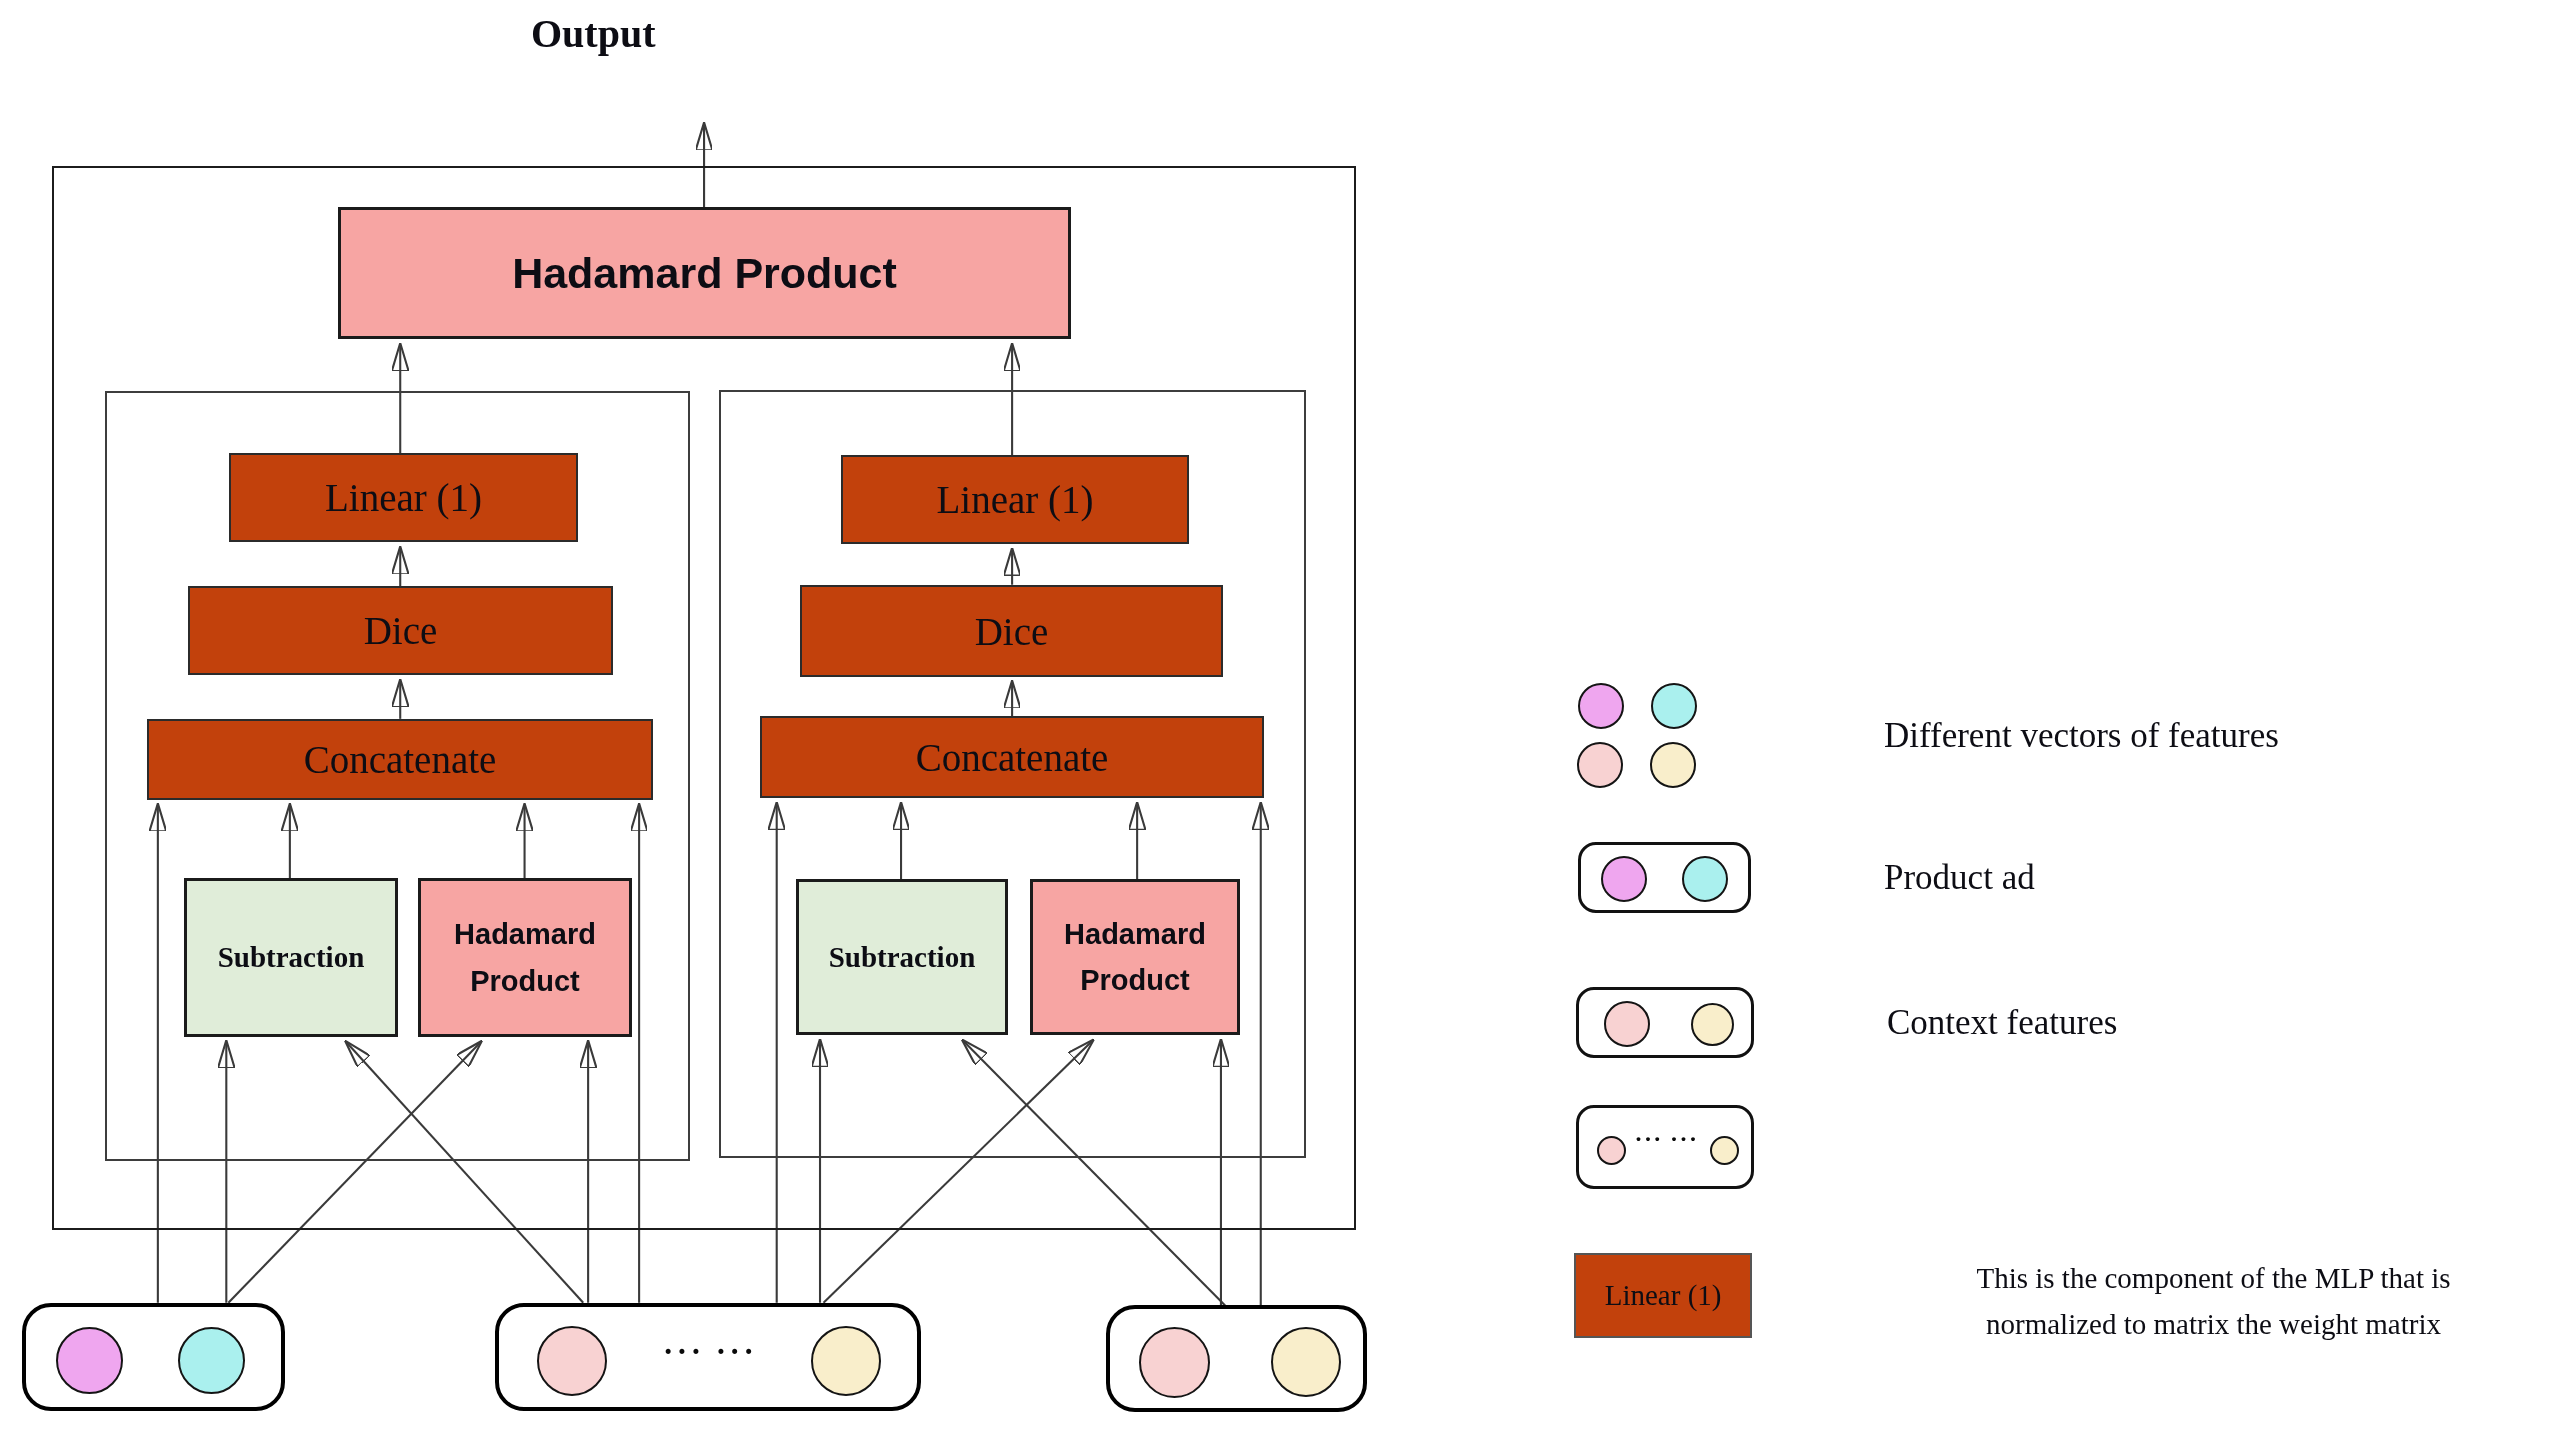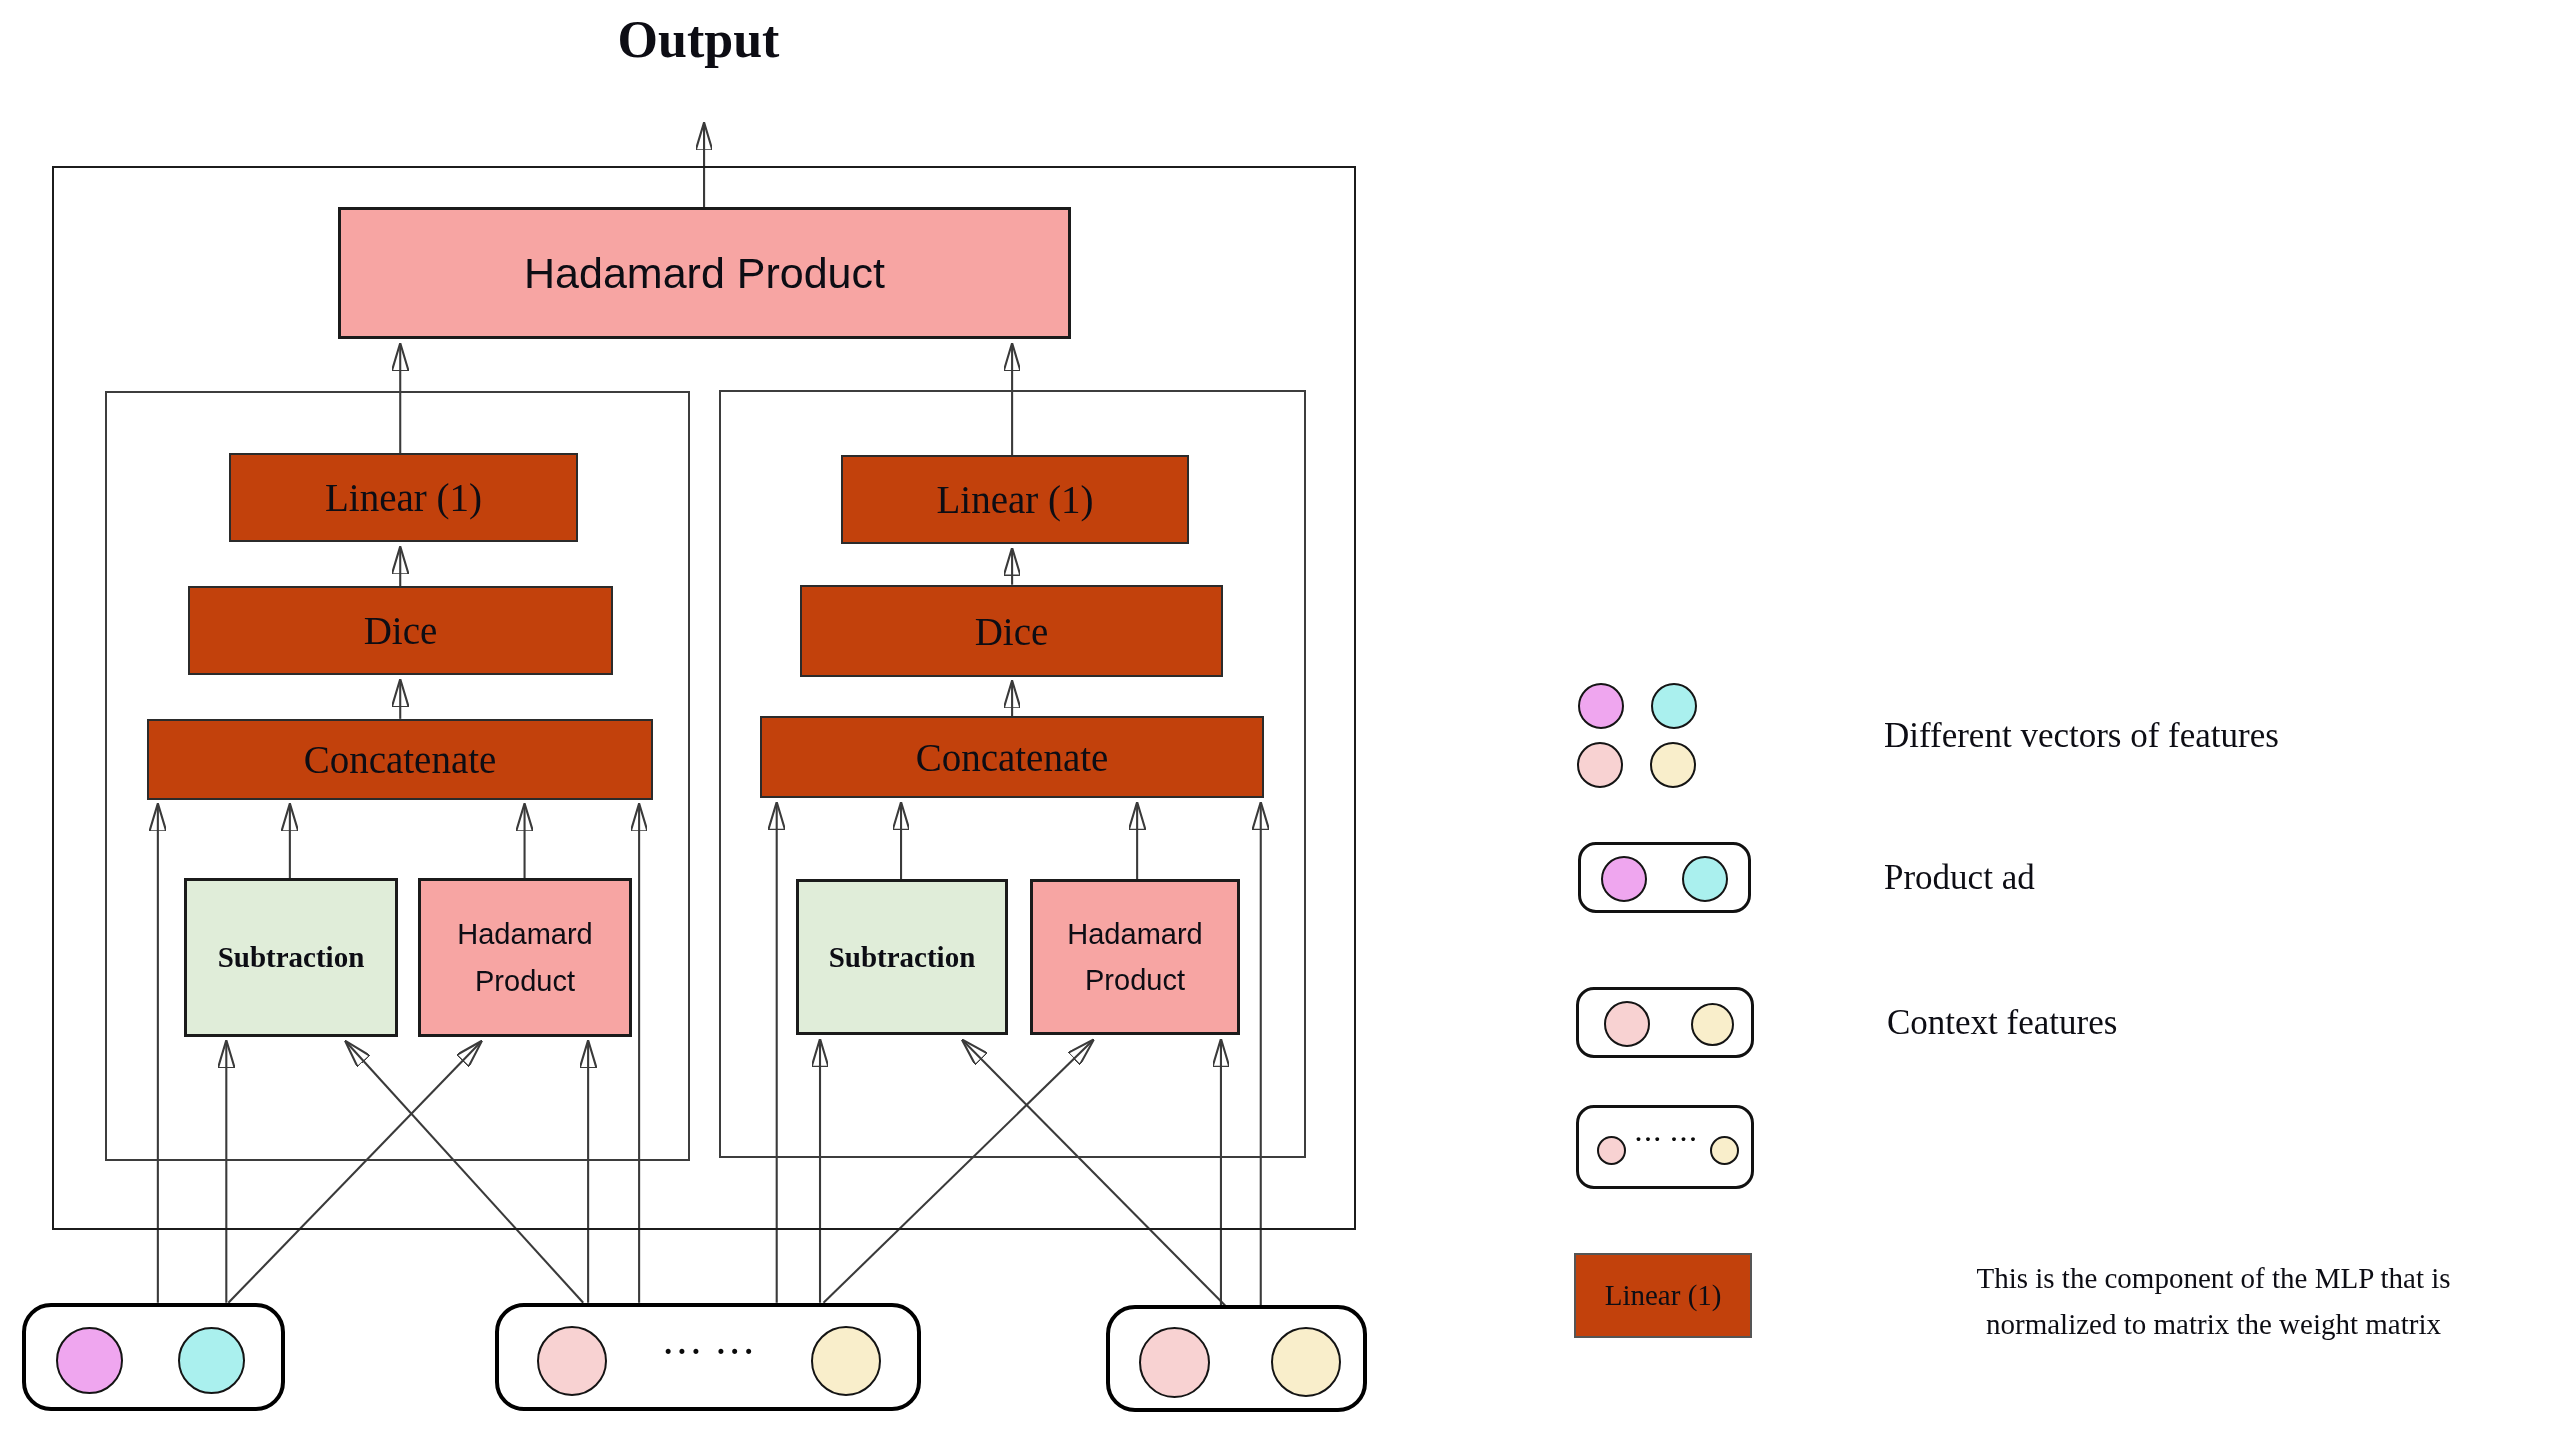--- a/index.html
+++ b/index.html
@@ -2,21 +2,21 @@
 <html style="font-size:11.2px"><head>
 <meta charset="utf-8">
 <style>
   html,body{margin:0;padding:0;background:#ffffff;}
   #canvas{position:relative;width:2576px;height:1437px;background:#ffffff;overflow:hidden;
           font-family:"Liberation Serif", serif;color:#0d0d14;}
   .abs{position:absolute;}
   .box{position:absolute;display:flex;align-items:center;justify-content:center;
        text-align:center;background:#c2410c;box-sizing:border-box;}
   .serif{font-family:"Liberation Serif", serif;}
-  .sansbold{font-family:"Liberation Sans", sans-serif;font-weight:normal;}
+  .sansbold{font-family:"Liberation Sans", sans-serif;font-weight:bold;}
   .serifbold{font-family:"Liberation Serif", serif;font-weight:bold;}
   .outline{border:2.8px solid #1c1c1c;background:transparent;}
   .subblock{border:2.1px solid #3d3d3d;background:transparent;}
   .whitebox{border:2.1px solid #2b2b2b;font-size:39px;}
   .colorbox{border:3.5px solid #1b1b1b;}
   .roundbox{border:4.9px solid #000000;border-radius:29px;background:#ffffff;}
   .legend-roundbox{border:3.5px solid #111111;border-radius:18px;background:#ffffff;}
   .circle{position:absolute;border-radius:50%;border:2.1px solid #141414;box-sizing:border-box;}
   .legend-label{position:absolute;font-size:35px;white-space:pre;display:flex;align-items:center;}
   .dots{font-weight:bold;letter-spacing:3.5px;font-size:31px;color:#0a0a0a;}
@@ -59,21 +59,21 @@
     <line x1="1290" y1="1259" x2="1290" y2="1151" marker-end="url(#ah)"></line>
     <line x1="1628" y1="1259" x2="1628" y2="1151" marker-end="url(#ah)"></line>
     <line x1="1805" y1="1869" x2="1805" y2="1151" marker-end="url(#ah)"></line>
 
     <line x1="1174" y1="1865" x2="1174" y2="1490" marker-end="url(#ah)"></line>
     <line x1="1754" y1="1869" x2="1379" y2="1490" marker-end="url(#ah)"></line>
     <line x1="1179" y1="1865" x2="1564" y2="1490" marker-end="url(#ah)"></line>
     <line x1="1748" y1="1869" x2="1748" y2="1490" marker-end="url(#ah)"></line>
   </svg>
 
-  <div class="abs serifbold" style="left:531px;top:9.8px;width:335px;text-align:center;font-size:52px;">Output</div>
+  <div class="abs serifbold" style="left:531px;top:9.8px;width:335px;font-size:40px;">Output</div>
 
   <div class="box outline" style="left:52px;top:166px;width:1304px;height:1064px;"></div>
 
   <div class="box colorbox sansbold" style="left:338px;top:207px;width:733px;height:132px;background:#F7A5A3;font-size:43px;">
     <span>Hadamard Product</span>
   </div>
 
   <div class="box subblock" style="left:105px;top:391px;width:585px;height:770px;"></div>
 
   <div class="box whitebox serif" style="left:229px;top:453px;width:349px;height:89px;">

